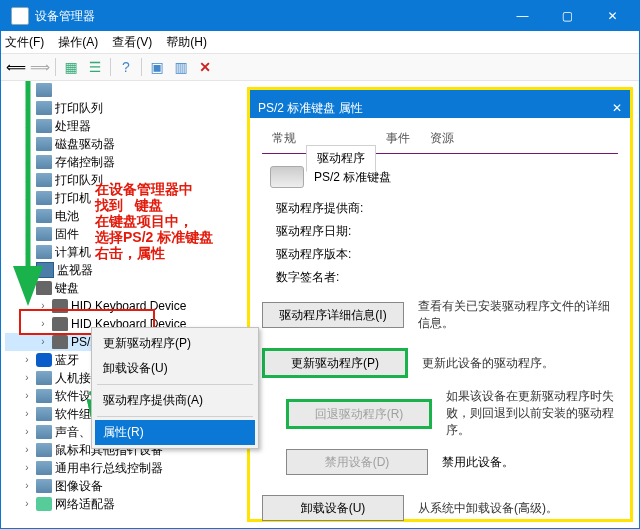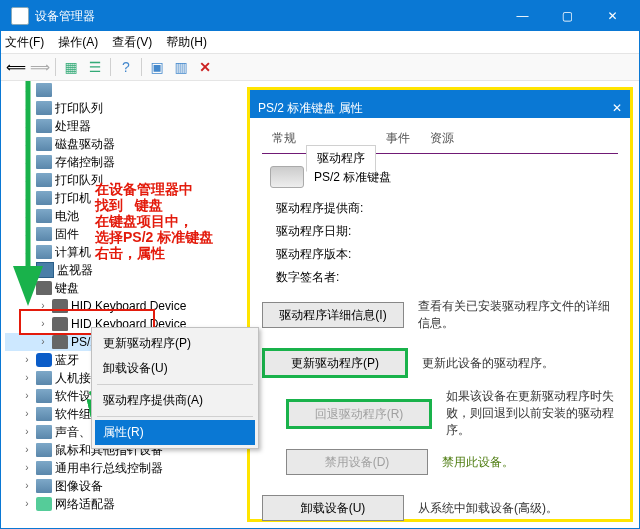--- a/index.html
+++ b/index.html
@@ -253,21 +253,21 @@
         <div class="btn-row">
           <span class="dlg-btn hl-green">更新驱动程序(P)</span>
           <span class="btn-desc">更新此设备的驱动程序。</span>
         </div>
         <div class="btn-row">
           <span class="dlg-btn hl-green disabled">回退驱动程序(R)</span>
           <span class="btn-desc">如果该设备在更新驱动程序时失败，则回退到以前安装的驱动程序。</span>
         </div>
         <div class="btn-row">
           <span class="dlg-btn disabled">禁用设备(D)</span>
-          <span class="btn-desc" style="color:#4d7c0f">禁用此设备。</span>
+          <span class="btn-desc" style="color:#000000">禁用此设备。</span>
         </div>
         <div class="btn-row">
           <span class="dlg-btn">卸载设备(U)</span>
           <span class="btn-desc">从系统中卸载设备(高级)。</span>
         </div>
       </div>
     </div>
 
     <div class="anno red" style="left:94px;top:100px;white-space:pre;">在设备管理器中
 找到   键盘

